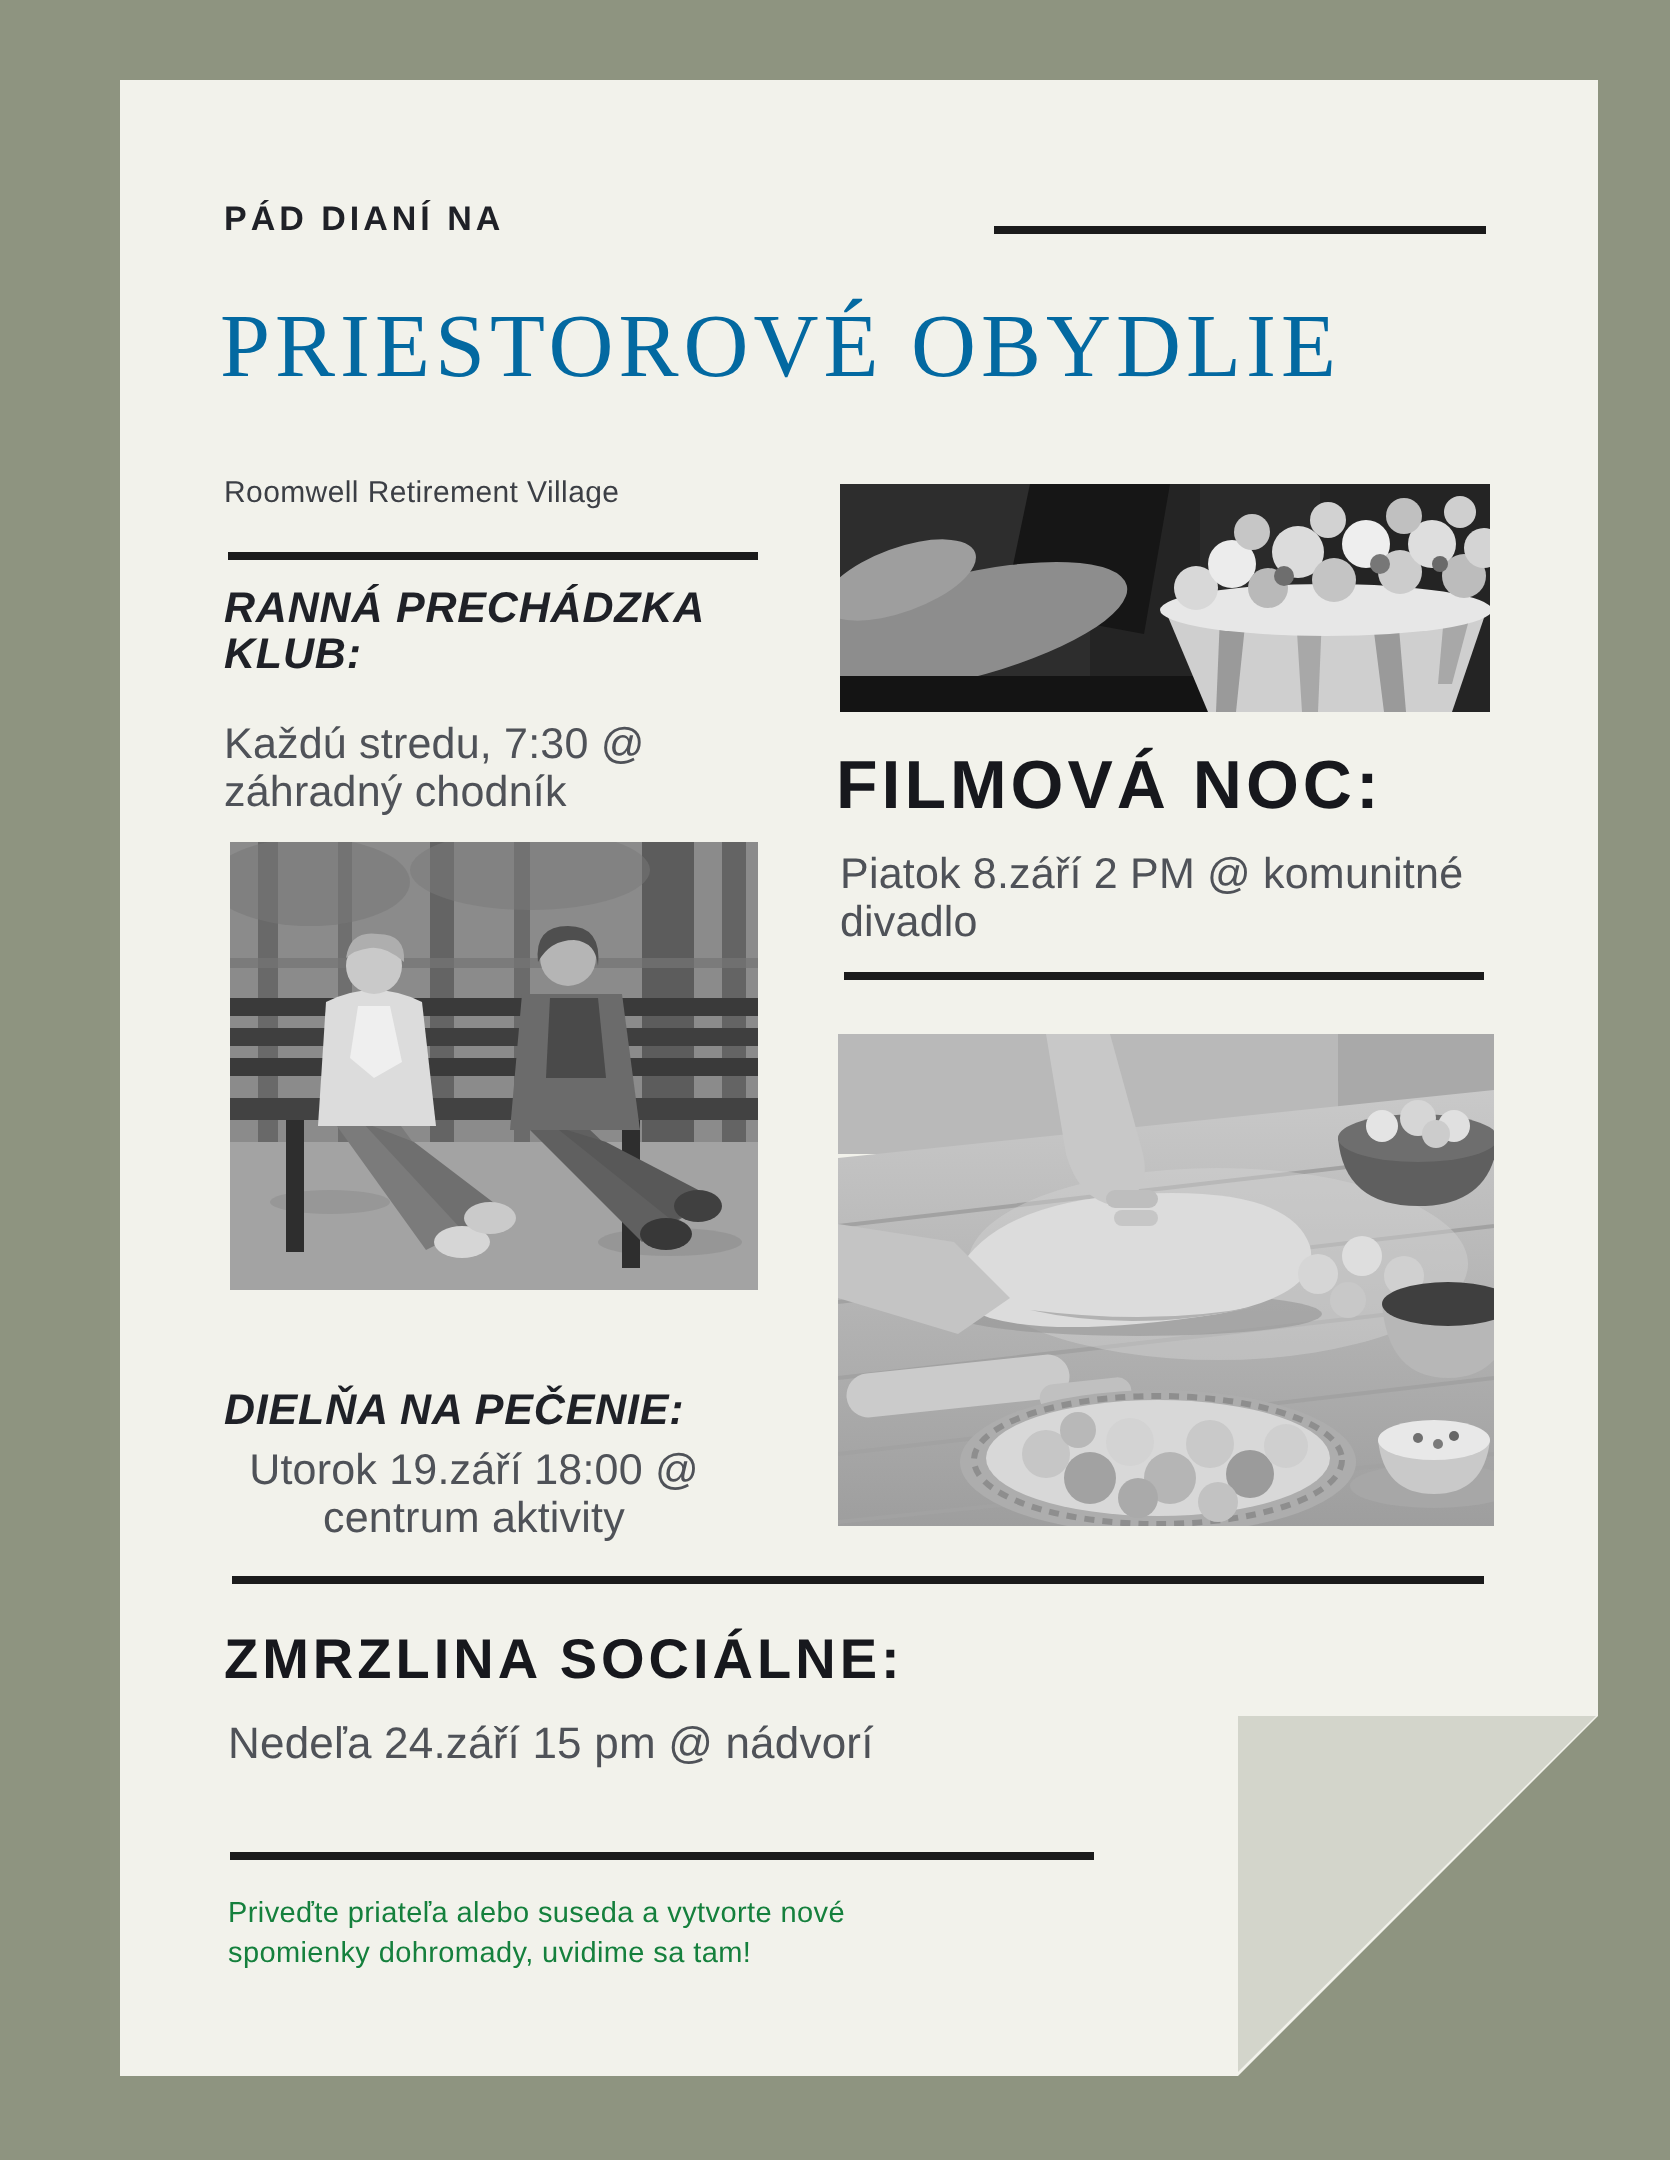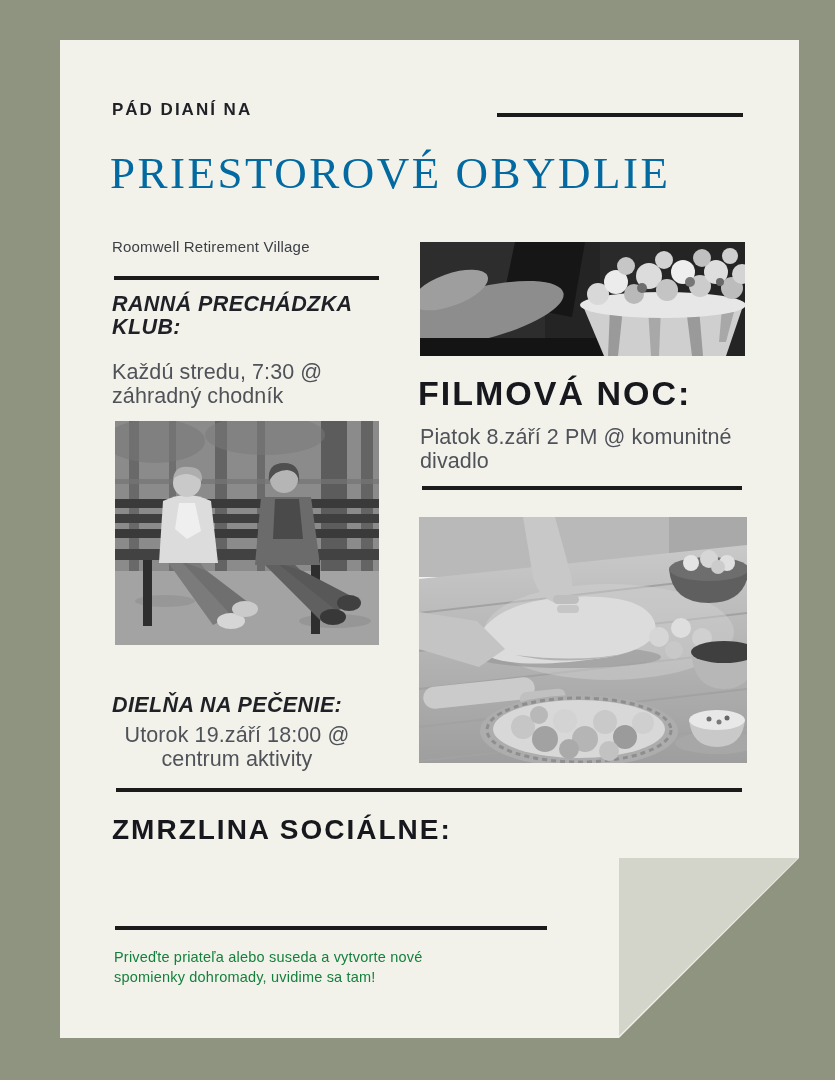--- a/index.html
+++ b/index.html
@@ -250,17 +250,18 @@
         <ellipse cx="298" cy="203" rx="28" ry="10" fill="#e8e8e8"></ellipse>
         <circle cx="290" cy="202" r="2.5" fill="#6f6f6f"></circle>
           <circle cx="300" cy="205" r="2.5" fill="#7a7a7a"></circle>
         <circle cx="308" cy="201" r="2.5" fill="#666666"></circle>
       </g>
     </svg>
   </div>
 
   <div class="rule rule-long"></div>
   <div class="h-icecream">ZMRZLINA SOCIÁLNE:</div>
+  <div class="body-text b-icecream">Nedeľa 24.září 15 pm @ nádvorí</div>
   <div class="rule rule-short"></div>
   <div class="footer-note">Priveďte priateľa alebo suseda a vytvorte nové spomienky dohromady, uvidime sa tam!</div>
 
   <div class="fold"></div>
 </div>
 
 </body></html>

